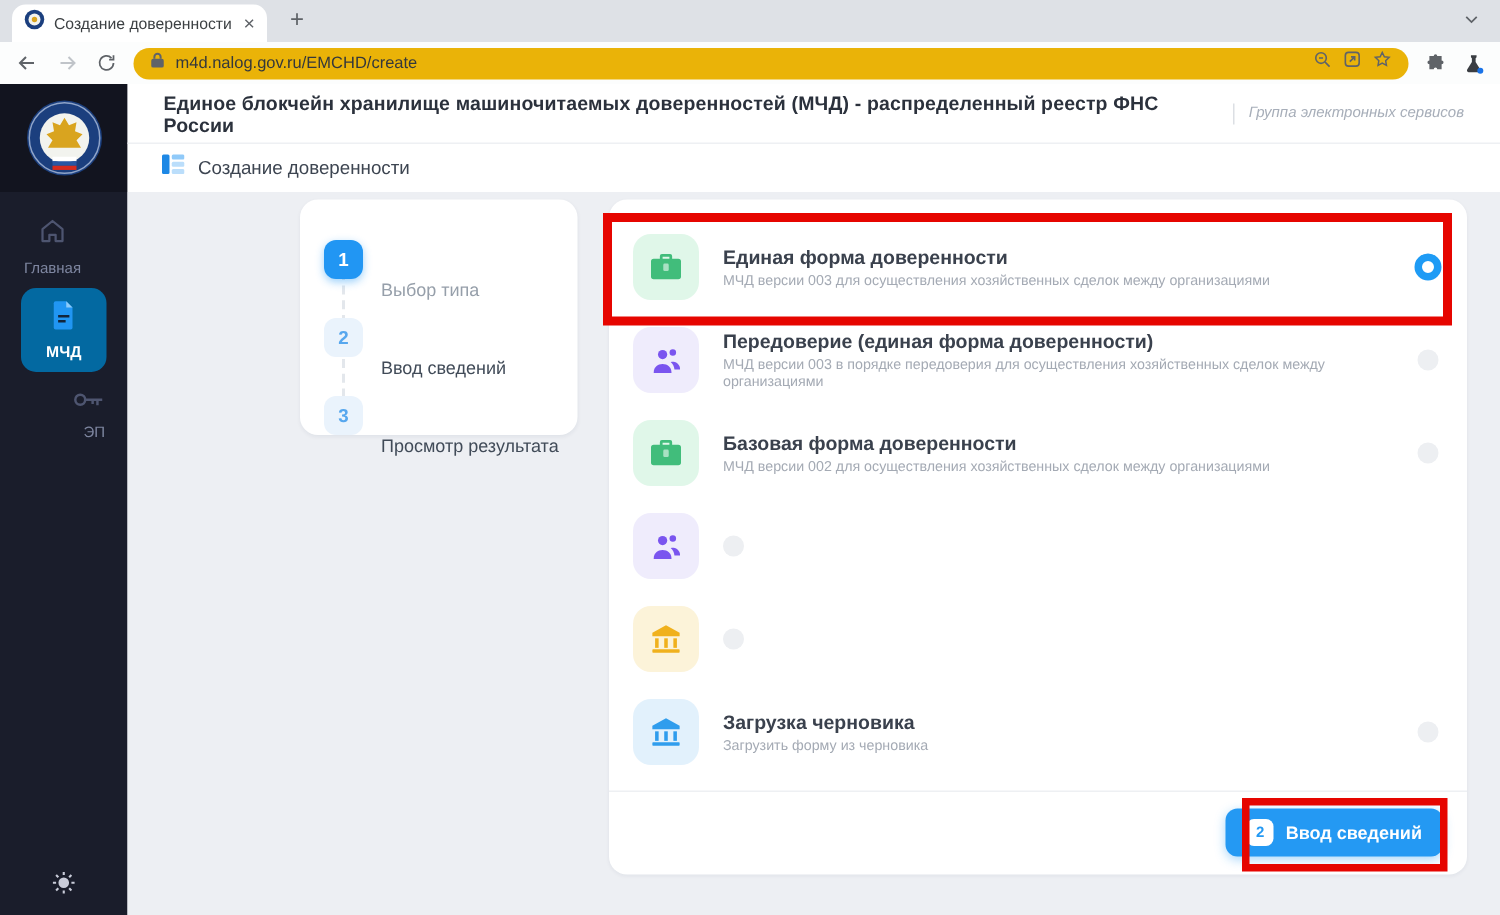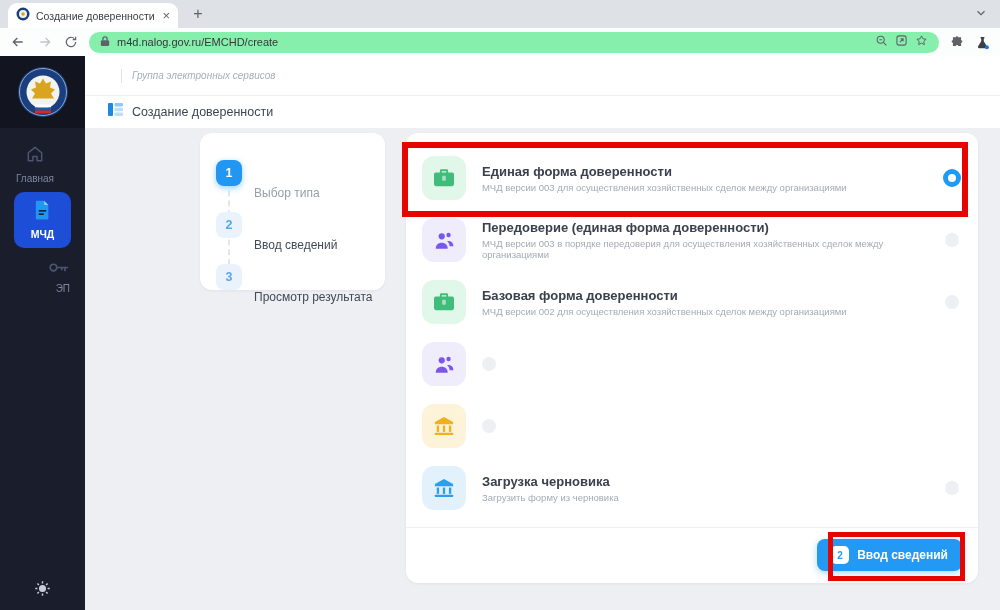--- a/index.html
+++ b/index.html
@@ -11,35 +11,35 @@
   .tab { position:absolute; left:8px; bottom:0; width:170px; height:25px; background:#fff;
          border-radius:9px 9px 0 0; display:flex; align-items:center; padding:0 8px; gap:6px; }
   .tab-title { flex:1; font-size:10.5px; color:#3c4043; white-space:nowrap; overflow:hidden; }
   .tab-close { font-size:13px; color:#5f6368; cursor:default; line-height:1; }
   .new-tab { position:absolute; left:188px; top:4px; width:20px; height:20px; display:flex;
              align-items:center; justify-content:center; font-size:16px; color:#5f6368; }
   .tab-chevron { position:absolute; right:12px; top:6px; }
 
   .toolbar { height:28px; background:#fcfdfd; display:flex; align-items:center; padding:0 10px; gap:11px; }
   .nav-ic { display:flex; align-items:center; }
-  .urlbar { flex:1; height:21px; background:#86efac; border-radius:11px; display:flex;
+  .urlbar { flex:1; height:21px; background:#eab308; border-radius:11px; display:flex;
             align-items:center; padding:0 11px; gap:7px; }
   .url-text { font-size:11px; color:#34383c; }
   .url-spacer { flex:1; }
 
   
   .app { position:absolute; top:56px; left:0; width:1000px; height:554px; }
 
   .sidebar { position:absolute; left:0; top:0; width:85px; height:554px; background:#1a1d2b; }
   .logo-wrap { height:72px; background:#12141f; display:flex; align-items:center; justify-content:center; }
   .side-item { position:absolute; left:0; width:70px; display:flex; flex-direction:column;
                align-items:center; gap:5px; }
   .si-home { top:88px; } .si-ep { top:204px;align-items:flex-end; }
   .side-label { font-size:10px; color:#7e86a0; }
-  .si-mchd { position:absolute; top:136px; left:14px; width:57px; height:56px; background:#1d4ed8;
+  .si-mchd { position:absolute; top:136px; left:14px; width:57px; height:56px; background:#0369a1;
              border-radius:10px; display:flex; flex-direction:column; align-items:center;
              justify-content:center; gap:4px; }
   .si-mchd .side-label { color:#ffffff; font-weight:bold; font-size:10.5px; }
   .theme-toggle { position:absolute; bottom:13px; left:0; width:85px; display:flex; justify-content:center; }
 
   .header { position:absolute; left:85px; top:0; right:0; height:72px; background:#fff; }
   .h-row1 { height:40px; display:flex; align-items:center; padding:0 24px; border-bottom:1px solid #eef0f3; }
   .h-title { font-size:13px; font-weight:bold; color:#2b313c; letter-spacing:.1px; }
   .h-sep { width:1px; height:14px; background:#dcdfe4; margin:0 10px 0 12px; }
   .h-group { font-size:10px; color:#a7aeb9; white-space:nowrap;font-style:italic; }
@@ -220,20 +220,21 @@
       <div class="theme-toggle">
         <svg width="17" height="17" viewBox="0 0 24 24" fill="none" stroke="#c9ccd9" stroke-width="2">
             <circle cx="12" cy="12" r="4" fill="#c9ccd9"></circle>
             <path d="M12 1.8v3M12 19.2v3M1.8 12h3M19.2 12h3M4.8 4.8l2.1 2.1M17.1 17.1l2.1 2.1M19.2 4.8l-2.1 2.1M6.9 17.1l-2.1 2.1"></path>
           </svg>
       </div>
     </div>
 
     <div class="header">
       <div class="h-row1">
+        <span class="h-title">Единое блокчейн хранилище машиночитаемых доверенностей (МЧД) - распределенный реестр ФНС России</span>
         <span class="h-sep"></span>
         <span class="h-group">Группа электронных сервисов</span>
       </div>
       <div class="h-row2">
         <span>
           <svg width="15" height="15" viewBox="0 0 15 15">
               <rect x="0" y="1" width="5" height="13" rx="1" fill="#1e88e5"></rect>
               <rect x="6.5" y="1" width="8.5" height="3.4" rx="1" fill="#90caf9"></rect>
               <rect x="6.5" y="5.8" width="8.5" height="3.4" rx="1" fill="#bbdefb"></rect>
               <rect x="6.5" y="10.6" width="8.5" height="3.4" rx="1" fill="#bbdefb"></rect>

